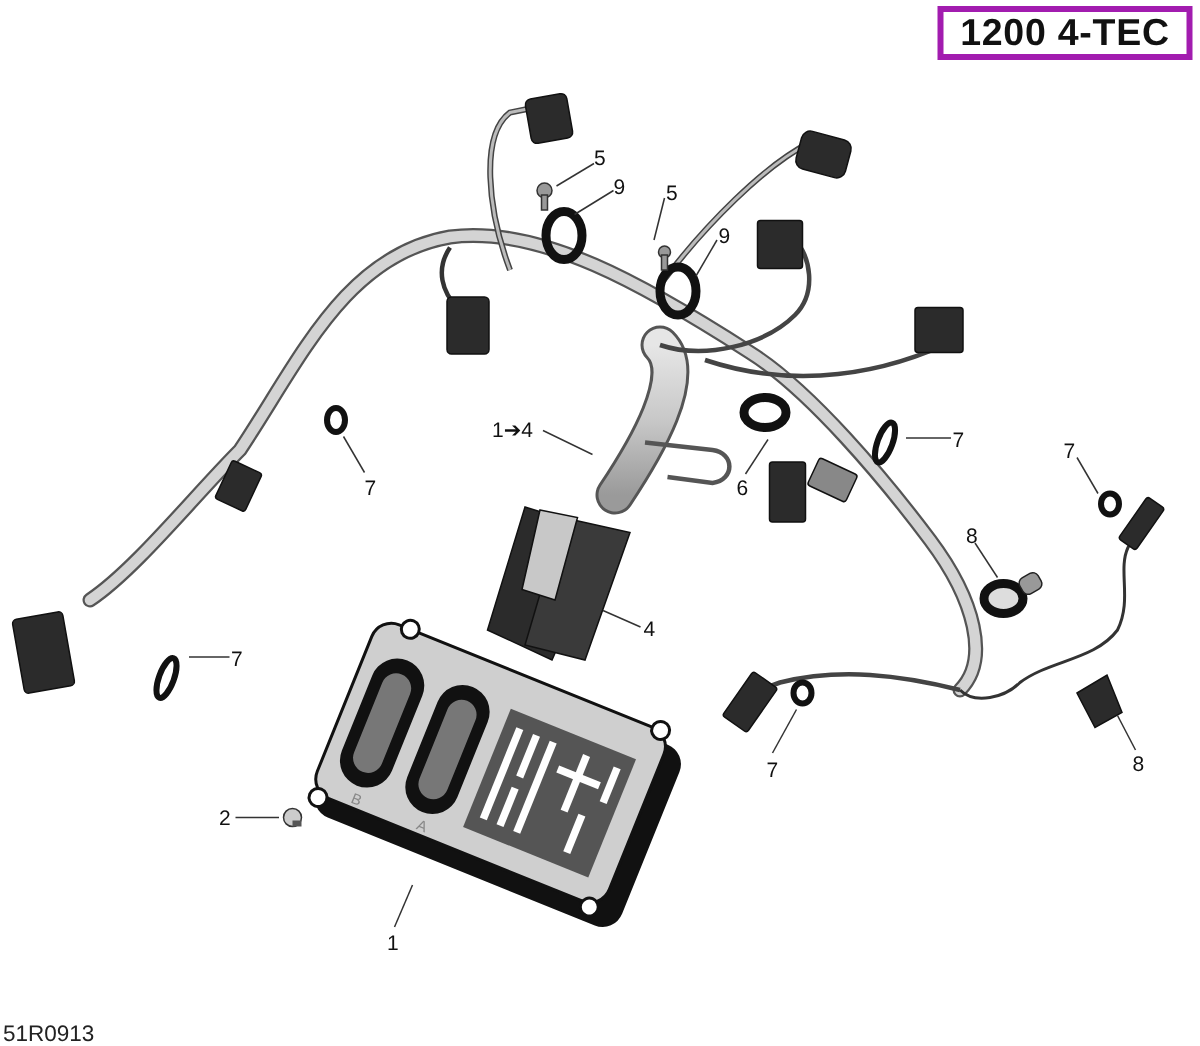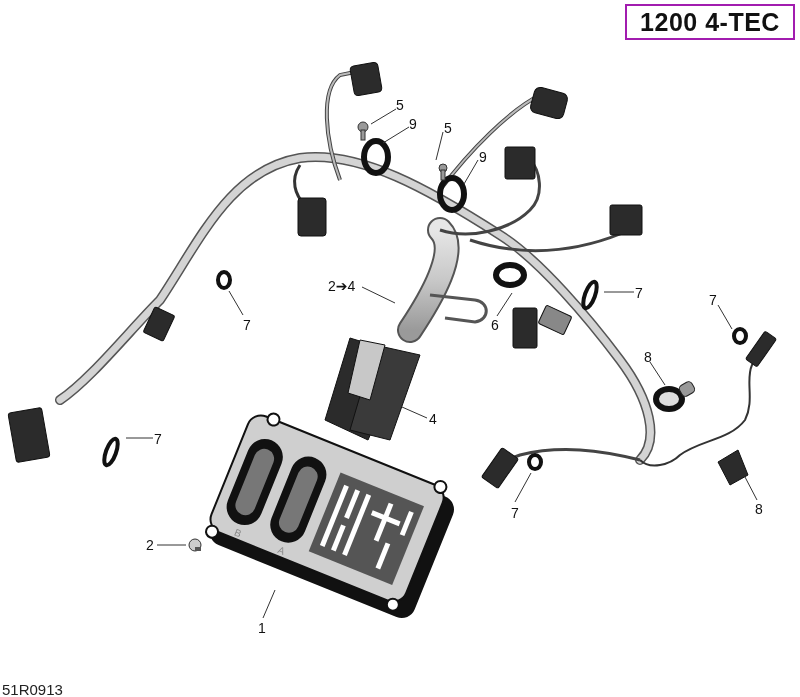--- a/index.html
+++ b/index.html
@@ -1,17 +1,17 @@
 <!DOCTYPE html>
 <html><head>
 <meta charset="utf-8">
 <style>
   html, body { margin:0; padding:0; background:#ffffff; }
   body { width:800px; height:697px; position:relative; overflow:hidden; font-family:"Liberation Sans", sans-serif; }
-  .title-box { position:absolute; left:625px; top:4px; width:170px; height:36px; border:2px solid #a21caf; box-sizing:border-box; display:flex; align-items:center; justify-content:center; font-weight:bold; font-size:25px; color:#111; letter-spacing:0.5px; }
+  .title-box { position:absolute; left:625px; top:4px; width:170px; height:36px; border:4px solid #a21caf; box-sizing:border-box; display:flex; align-items:center; justify-content:center; font-weight:bold; font-size:25px; color:#111; letter-spacing:0.5px; }
   .ref { position:absolute; left:2px; top:681px; font-size:15px; color:#222; }
   .callout { position:absolute; font-size:14px; color:#111; line-height:1; }
   svg.art { position:absolute; left:0; top:0; }
 </style>
 </head>
 <body>
 
 <div class="title-box">
   <span>1200 4-TEC</span>
 </div>
@@ -141,21 +141,21 @@
     <line x1="515" y1="502" x2="531" y2="473"></line>
     <line x1="650" y1="362" x2="665" y2="385"></line>
     <line x1="757" y1="500" x2="745" y2="477"></line>
     <line x1="409" y1="127" x2="383" y2="143"></line>
     <line x1="478" y1="160" x2="464" y2="184"></line>
   </g>
 </svg>
 
 <span class="callout" style="left:258px;top:621px">1</span>
 <span class="callout" style="left:146px;top:538px">2</span>
-<span class="callout" style="left:328px;top:279px">2➔4</span>
+<span class="callout" style="left:328px;top:279px">1➔4</span>
 <span class="callout" style="left:429px;top:412px">4</span>
 <span class="callout" style="left:396px;top:98px">5</span>
 <span class="callout" style="left:444px;top:121px">5</span>
 <span class="callout" style="left:491px;top:318px">6</span>
 <span class="callout" style="left:243px;top:318px">7</span>
 <span class="callout" style="left:154px;top:432px">7</span>
 <span class="callout" style="left:635px;top:286px">7</span>
 <span class="callout" style="left:709px;top:293px">7</span>
 <span class="callout" style="left:511px;top:506px">7</span>
 <span class="callout" style="left:644px;top:350px">8</span>

